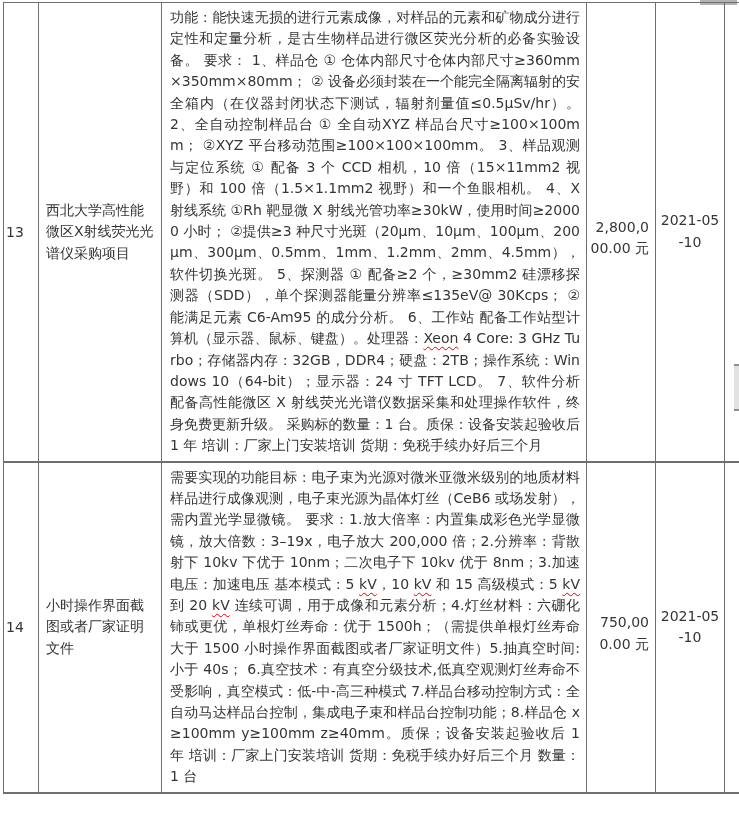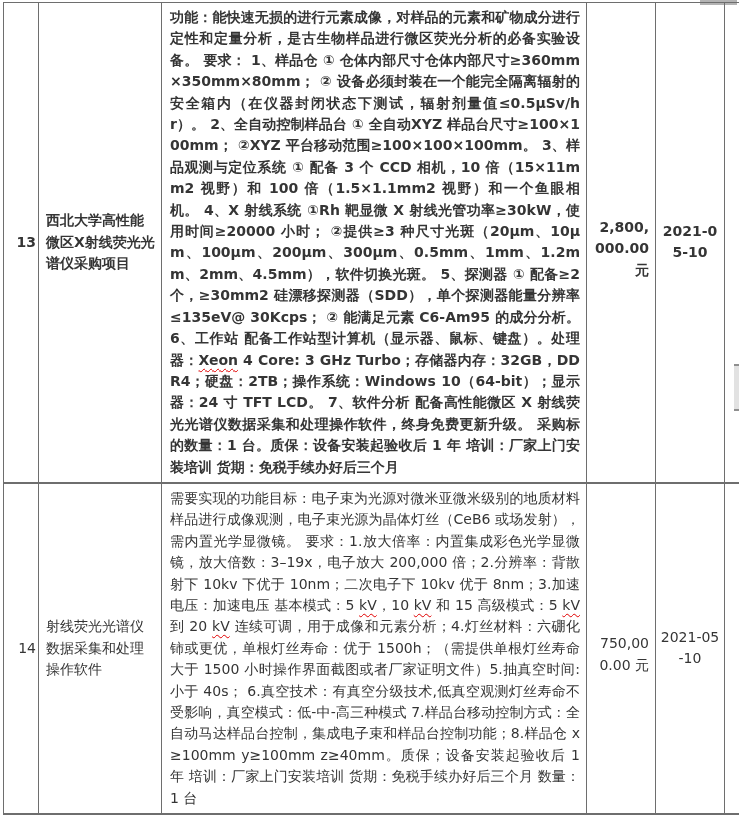--- a/index.html
+++ b/index.html
@@ -32,31 +32,31 @@
     font-size: 14px;
   }
   table.doc td {
     border: 1px solid #6e6e6e;
     border-bottom-width: 2px;
     box-sizing: border-box;
     overflow: hidden;
   }
   table.doc { border-top: 1px solid #6e6e6e; }
 
-  td.c-no    { width: 35px;  text-align: right; vertical-align: middle; padding: 0 2px; }
+  td.c-no    { width: 35px;  text-align: left; vertical-align: middle; padding: 0 2px; }
   td.c-name  { width: 123px; text-align: left;   vertical-align: middle; padding: 2px 4px 2px 7px; line-height: 21.5px; }
   td.c-desc  { width: 425px; text-align: justify; vertical-align: top;   padding: 4px 6px 4px 8px;
                line-height: 21.4px; word-break: break-all; }
   td.c-price { width: 69px;  text-align: right;  vertical-align: middle; padding: 15px 6px 2px 3px;
                line-height: 21.5px; word-break: break-all; }
   td.c-date  { width: 69px;  text-align: center; vertical-align: middle; padding: 2px 4px;
                line-height: 21.5px; word-break: break-all; margin-left: 44px; }
   td.c-empty { width: 29px; }
 
-  tr.row-13 td { height: 456px; font-weight: bold; }
+  tr.row-13 td { height: 456px; }
   tr.row-14 td { height: 319px; }
 
   .wavy {
     text-decoration: underline;
     text-decoration-style: wavy;
     text-decoration-color: #e00000;
     text-decoration-thickness: 1px;
     text-underline-offset: 3px;
     text-decoration-skip-ink: none;
   }
@@ -74,21 +74,21 @@
       <tr class="row-13">
         <td class="c-no">13</td>
         <td class="c-name">西北大学高性能微区X射线荧光光谱仪采购项目</td>
         <td class="c-desc desc">功能：能快速无损的进行元素成像，对样品的元素和矿物成分进行定性和定量分析，是古生物样品进行微区荧光分析的必备实验设备。 要求： 1、样品仓 ① 仓体内部尺寸仓体内部尺寸≥360mm×350mm×80mm； ② 设备必须封装在一个能完全隔离辐射的安全箱内（在仪器封闭状态下测试，辐射剂量值≤0.5μSv/hr）。 2、全自动控制样品台 ① 全自动XYZ 样品台尺寸≥100×100mm； ②XYZ 平台移动范围≥100×100×100mm。 3、样品观测与定位系统 ① 配备 3 个 CCD 相机，10 倍（15×11mm2 视野）和 100 倍（1.5×1.1mm2 视野）和一个鱼眼相机。 4、X 射线系统 ①Rh 靶显微 X 射线光管功率≥30kW，使用时间≥20000 小时； ②提供≥3 种尺寸光斑（20μm、10μm、100μm、200μm、300μm、0.5mm、1mm、1.2mm、2mm、4.5mm），软件切换光斑。 5、探测器 ① 配备≥2 个，≥30mm2 硅漂移探测器（SDD），单个探测器能量分辨率≤135eV@ 30Kcps； ② 能满足元素 C6-Am95 的成分分析。 6、工作站 配备工作站型计算机（显示器、鼠标、键盘）。处理器：<span class="wavy">Xeon</span> 4 Core: 3 GHz Turbo；存储器内存：32GB，DDR4；硬盘：2TB；操作系统：Windows 10（64-bit）；显示器：24 寸 TFT LCD。 7、软件分析 配备高性能微区 X 射线荧光光谱仪数据采集和处理操作软件，终身免费更新升级。 采购标的数量：1 台。质保：设备安装起验收后 1 年 培训：厂家上门安装培训 货期：免税手续办好后三个月</td>
         <td class="c-price">2,800,000.00 元</td>
         <td class="c-date">2021-05-10</td>
         <td class="c-empty"></td>
       </tr>
       <tr class="row-14">
         <td class="c-no">14</td>
-        <td class="c-name">射线荧光光谱仪数据采集和处理操作软件</td>
+        <td class="c-name">小时操作界面截图或者厂家证明文件</td>
         <td class="c-desc desc">需要实现的功能目标：电子束为光源对微米亚微米级别的地质材料样品进行成像观测，电子束光源为晶体灯丝（CeB6 或场发射），需内置光学显微镜。 要求：1.放大倍率：内置集成彩色光学显微镜，放大倍数：3–19x，电子放大 200,000 倍；2.分辨率：背散射下 10kv 下优于 10nm；二次电子下 10kv 优于 8nm；3.加速电压：加速电压 基本模式：5 <span class="wavy">kV</span>，10 <span class="wavy">kV</span> 和 15 高级模式：5 <span class="wavy">kV</span> 到 20 <span class="wavy">kV</span> 连续可调，用于成像和元素分析；4.灯丝材料：六硼化铈或更优，单根灯丝寿命：优于 1500h；（需提供单根灯丝寿命大于 1500 小时操作界面截图或者厂家证明文件）5.抽真空时间:小于 40s； 6.真空技术：有真空分级技术,低真空观测灯丝寿命不受影响，真空模式：低-中-高三种模式 7.样品台移动控制方式：全自动马达样品台控制，集成电子束和样品台控制功能；8.样品仓 x≥100mm y≥100mm z≥40mm。质保；设备安装起验收后 1 年 培训：厂家上门安装培训 货期：免税手续办好后三个月 数量：1 台</td>
         <td class="c-price">750,000.00 元</td>
         <td class="c-date">2021-05-10</td>
         <td class="c-empty"></td>
       </tr>
     </tbody>
   </table>
 
 </div>
 

